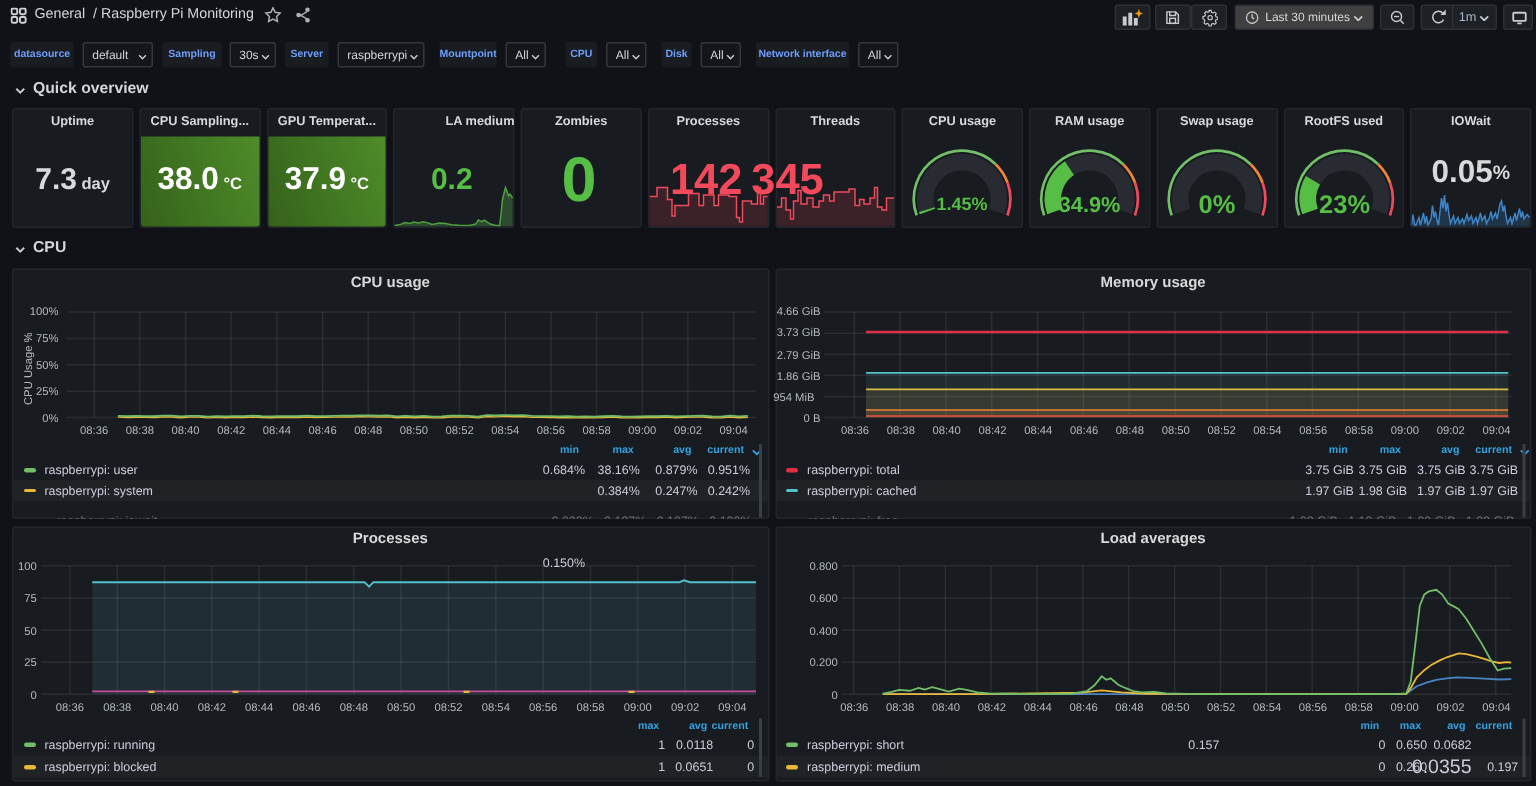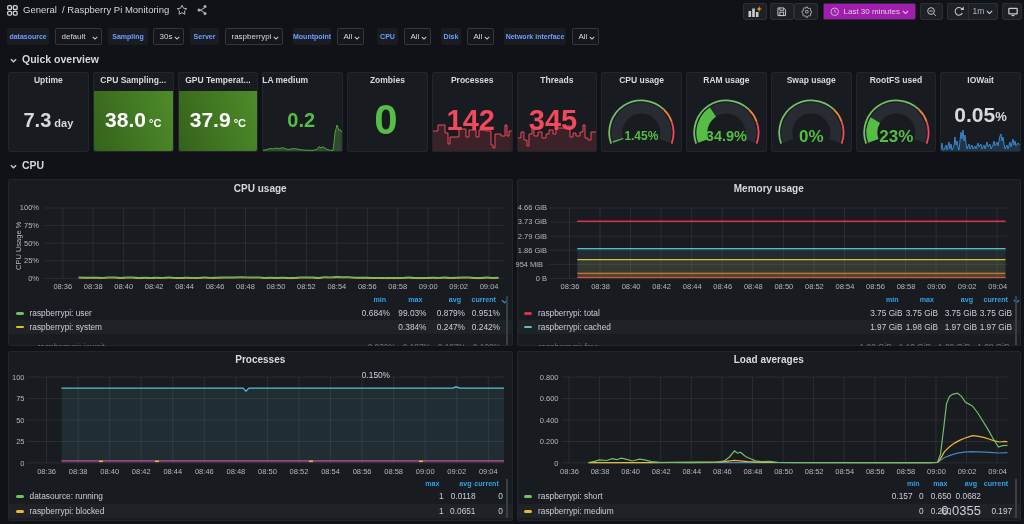--- a/index.html
+++ b/index.html
@@ -34,21 +34,21 @@
       <path d="M8 4v5h8V4"></path>
       <rect x="8" y="13" width="8" height="7"></rect>
     </svg>
   </div>
 <div style="position:absolute;left:794px;top:2.5px;width:23.7px;height:17.5px;background:#1d2025;border:1px solid #2c2f36;border-radius:2px;box-sizing:border-box">
     <svg style="position:absolute;left:5.5px;top:2.5px" width="11.5" height="11.5" viewBox="0 0 24 24" fill="#c8cad0">
 <path d="M12 8.2a3.8 3.8 0 100 7.6 3.8 3.8 0 000-7.6zm0 6a2.2 2.2 0 110-4.4 2.2 2.2 0 010 4.4z"></path>
 <path d="M10.5 2h3l.5 2.6 2 .9 2.4-1.2 2.1 2.1-1.2 2.4.9 2 2.6.5v3l-2.6.5-.9 2 1.2 2.4-2.1 2.1-2.4-1.2-2 .9-.5 2.6h-3l-.5-2.6-2-.9-2.4 1.2-2.1-2.1 1.2-2.4-.9-2L2 13.5v-3l2.6-.5.9-2-1.2-2.4 2.1-2.1 2.4 1.2 2-.9z" fill="none" stroke="#c8cad0" stroke-width="1.6"></path>
     </svg>
   </div>
-<div style="position:absolute;left:823px;top:2.5px;width:93px;height:17.5px;background:#a21caf;border:1px solid #2c2f36;border-radius:2px;box-sizing:border-box">
+<div style="position:absolute;left:823px;top:2.5px;width:93px;height:17.5px;background:#404040;border:1px solid #2c2f36;border-radius:2px;box-sizing:border-box">
     <svg style="position:absolute;left:6px;top:3.5px" width="9.5" height="9.5" viewBox="0 0 24 24" fill="none" stroke="#c8cad0" stroke-width="2.2">
 <circle cx="12" cy="12" r="9.5"></circle>
       <path d="M12 6.5V12l3.5 2"></path>
     </svg>
 <span style="position:absolute;left:19.5px;top:0;line-height:15.5px;font-size:8px;color:#d5d6da;font-weight:500">Last 30 minutes</span>
 <svg style="position:absolute;right:6px;top:6px" width="7" height="4.5" viewBox="0 0 8 5" fill="none" stroke="#c8cad0" stroke-width="1.4">
       <path d="M1 1l3 3 3-3"></path>
     </svg>
   </div>
 <div style="position:absolute;left:920px;top:2.5px;width:23px;height:17.5px;background:#1d2025;border:1px solid #2c2f36;border-radius:2px;box-sizing:border-box">
@@ -119,21 +119,21 @@
 <div style="position:absolute;left:431.8px;top:72.4px;width:80.8px;height:80px;background:#181b1f;border:1px solid #22252b;border-radius:2px;box-sizing:border-box"></div>
 <div style="position:absolute;left:516.5px;top:72.4px;width:80.8px;height:80px;background:#181b1f;border:1px solid #22252b;border-radius:2px;box-sizing:border-box"></div>
 <div style="position:absolute;left:601.2px;top:72.4px;width:80.8px;height:80px;background:#181b1f;border:1px solid #22252b;border-radius:2px;box-sizing:border-box"></div>
 <div style="position:absolute;left:686.0px;top:72.4px;width:80.8px;height:80px;background:#181b1f;border:1px solid #22252b;border-radius:2px;box-sizing:border-box"></div>
 <div style="position:absolute;left:770.8px;top:72.4px;width:80.8px;height:80px;background:#181b1f;border:1px solid #22252b;border-radius:2px;box-sizing:border-box"></div>
 <div style="position:absolute;left:855.5px;top:72.4px;width:80.8px;height:80px;background:#181b1f;border:1px solid #22252b;border-radius:2px;box-sizing:border-box"></div>
 <div style="position:absolute;left:940.2px;top:72.4px;width:80.8px;height:80px;background:#181b1f;border:1px solid #22252b;border-radius:2px;box-sizing:border-box"></div>
 <div style="position:absolute;left:8.0px;top:75.4px;width:80.8px;text-align:center;font-size:8.5px;font-weight:600;color:#d8d9da;white-space:nowrap;overflow:hidden">Uptime</div>
 <div style="position:absolute;left:92.8px;top:75.4px;width:80.8px;text-align:center;font-size:8.5px;font-weight:600;color:#d8d9da;white-space:nowrap;overflow:hidden">CPU Sampling...</div>
 <div style="position:absolute;left:177.5px;top:75.4px;width:80.8px;text-align:center;font-size:8.5px;font-weight:600;color:#d8d9da;white-space:nowrap;overflow:hidden">GPU Temperat...</div>
-<div style="position:absolute;left:262.2px;top:75.4px;width:80.8px;text-align:left;font-size:8.5px;font-weight:600;color:#d8d9da;white-space:nowrap;overflow:hidden">LA medium</div>
+<div style="position:absolute;left:262.2px;top:75.4px;width:80.8px;text-align:right;font-size:8.5px;font-weight:600;color:#d8d9da;white-space:nowrap;overflow:hidden">LA medium</div>
 <div style="position:absolute;left:347.0px;top:75.4px;width:80.8px;text-align:center;font-size:8.5px;font-weight:600;color:#d8d9da;white-space:nowrap;overflow:hidden">Zombies</div>
 <div style="position:absolute;left:431.8px;top:75.4px;width:80.8px;text-align:center;font-size:8.5px;font-weight:600;color:#d8d9da;white-space:nowrap;overflow:hidden">Processes</div>
 <div style="position:absolute;left:516.5px;top:75.4px;width:80.8px;text-align:center;font-size:8.5px;font-weight:600;color:#d8d9da;white-space:nowrap;overflow:hidden">Threads</div>
 <div style="position:absolute;left:601.2px;top:75.4px;width:80.8px;text-align:center;font-size:8.5px;font-weight:600;color:#d8d9da;white-space:nowrap;overflow:hidden">CPU usage</div>
 <div style="position:absolute;left:686.0px;top:75.4px;width:80.8px;text-align:center;font-size:8.5px;font-weight:600;color:#d8d9da;white-space:nowrap;overflow:hidden">RAM usage</div>
 <div style="position:absolute;left:770.8px;top:75.4px;width:80.8px;text-align:center;font-size:8.5px;font-weight:600;color:#d8d9da;white-space:nowrap;overflow:hidden">Swap usage</div>
 <div style="position:absolute;left:855.5px;top:75.4px;width:80.8px;text-align:center;font-size:8.5px;font-weight:600;color:#d8d9da;white-space:nowrap;overflow:hidden">RootFS used</div>
 <div style="position:absolute;left:940.2px;top:75.4px;width:80.8px;text-align:center;font-size:8.5px;font-weight:600;color:#d8d9da;white-space:nowrap;overflow:hidden">IOWait</div>
 <div style="position:absolute;left:93.8px;top:90.9px;width:78.8px;height:60.5px;background:linear-gradient(70deg,#35621b,#4e8c29);border-radius:0 0 2px 2px"></div>
 <div style="position:absolute;left:178.5px;top:90.9px;width:78.8px;height:60.5px;background:linear-gradient(70deg,#35621b,#4e8c29);border-radius:0 0 2px 2px"></div>
@@ -142,21 +142,21 @@
 <div style="position:absolute;left:92.8px;top:105.28px;width:80.8px;text-align:center;white-space:nowrap;line-height:30.24px">
 <span style="font-size:21px;font-weight:700;color:#ffffff">38.0</span><span style="font-size:11px;font-weight:700;color:#ffffff;vertical-align:0">&nbsp;°C</span></div>
 <div style="position:absolute;left:177.5px;top:105.28px;width:80.8px;text-align:center;white-space:nowrap;line-height:30.24px">
 <span style="font-size:21px;font-weight:700;color:#ffffff">37.9</span><span style="font-size:11px;font-weight:700;color:#ffffff;vertical-align:0">&nbsp;°C</span></div>
 <div style="position:absolute;left:262.2px;top:98.80000000000001px;width:80.8px;text-align:center;white-space:nowrap;line-height:43.199999999999996px">
 <span style="font-size:20px;font-weight:700;color:#56bd45">0.2</span><span style="font-size:10px;font-weight:700;color:#56bd45;vertical-align:0">&nbsp;</span></div>
 <div style="position:absolute;left:347.0px;top:90.16000000000001px;width:80.8px;text-align:center;white-space:nowrap;line-height:60.48px">
 <span style="font-size:42px;font-weight:700;color:#56bd45">0</span><span style="font-size:10px;font-weight:700;color:#56bd45;vertical-align:0">&nbsp;</span></div>
 <div style="position:absolute;left:431.8px;top:99.52000000000001px;width:80.8px;text-align:center;white-space:nowrap;line-height:41.76px">
 <span style="font-size:29px;font-weight:700;color:#f2495c">142</span><span style="font-size:10px;font-weight:700;color:#f2495c;vertical-align:0">&nbsp;</span></div>
-<div style="position:absolute;left:514px;top:99.52000000000001px;width:80.8px;text-align:center;white-space:nowrap;line-height:41.76px">
+<div style="position:absolute;left:486px;top:99.52000000000001px;width:80.8px;text-align:center;white-space:nowrap;line-height:41.76px">
 <span style="font-size:29px;font-weight:700;color:#f2495c">345</span><span style="font-size:10px;font-weight:700;color:#f2495c;vertical-align:0">&nbsp;</span></div>
 <div style="position:absolute;left:940.2px;top:100.28px;width:80.8px;text-align:center;white-space:nowrap;line-height:30.24px">
 <span style="font-size:21px;font-weight:700;color:#d8d9da">0.05</span><span style="font-size:13px;font-weight:700;color:#d8d9da;vertical-align:1.5px">%</span></div>
 <svg style="position:absolute;left:263.2px;top:123.4px" width="78.8" height="28" viewBox="0 0 78.8 28">
     <path d="M0.0 27.3 L4.0 26.6 L7.0 25.4 L10.0 26.0 L13.0 25.0 L16.0 25.6 L19.0 24.8 L22.0 25.4 L25.0 26.6 L30.0 25.6 L34.0 26.0 L38.0 26.8 L43.0 27.2 L50.0 27.4 L54.0 26.4 L56.0 23.6 L58.0 24.8 L60.0 23.8 L62.0 25.2 L64.0 26.4 L67.0 27.2 L70.0 27.5 L71.0 20.0 L72.0 10.0 L74.0 2.0 L75.0 4.5 L76.0 7.5 L77.0 6.5 L78.8 9.0 L78.75 28 L0 28 Z" fill="rgba(86,166,75,0.35)"></path>
     <path d="M0.0 27.3 L4.0 26.6 L7.0 25.4 L10.0 26.0 L13.0 25.0 L16.0 25.6 L19.0 24.8 L22.0 25.4 L25.0 26.6 L30.0 25.6 L34.0 26.0 L38.0 26.8 L43.0 27.2 L50.0 27.4 L54.0 26.4 L56.0 23.6 L58.0 24.8 L60.0 23.8 L62.0 25.2 L64.0 26.4 L67.0 27.2 L70.0 27.5 L71.0 20.0 L72.0 10.0 L74.0 2.0 L75.0 4.5 L76.0 7.5 L77.0 6.5 L78.8 9.0" stroke="#4fa03e" stroke-width="1" fill="none"></path>
   </svg>
 <svg style="position:absolute;left:432.8px;top:122.4px" width="78.8" height="29" viewBox="0 0 78.8 29">
     <path d="M0.0 9.0 L5.0 9.0 L5.0 3.0 L12.0 3.0 L12.0 11.0 L15.0 11.0 L15.0 22.0 L17.0 22.0 L17.0 15.0 L26.0 15.0 L26.0 7.0 L33.0 7.0 L33.0 15.0 L36.0 15.0 L36.0 8.0 L43.0 8.0 L43.0 15.0 L46.0 15.0 L46.0 8.0 L53.0 8.0 L53.0 9.0 L58.0 9.0 L58.0 23.0 L60.0 23.0 L60.0 26.0 L62.0 26.0 L62.0 12.0 L68.0 12.0 L68.0 14.0 L72.0 14.0 L72.0 3.0 L74.0 3.0 L74.0 14.0 L76.0 14.0 L76.0 9.0 L78.8 9.0 L78.75 29 L0 29 Z" fill="rgba(242,73,92,0.16)"></path>
     <path d="M0.0 9.0 L5.0 9.0 L5.0 3.0 L12.0 3.0 L12.0 11.0 L15.0 11.0 L15.0 22.0 L17.0 22.0 L17.0 15.0 L26.0 15.0 L26.0 7.0 L33.0 7.0 L33.0 15.0 L36.0 15.0 L36.0 8.0 L43.0 8.0 L43.0 15.0 L46.0 15.0 L46.0 8.0 L53.0 8.0 L53.0 9.0 L58.0 9.0 L58.0 23.0 L60.0 23.0 L60.0 26.0 L62.0 26.0 L62.0 12.0 L68.0 12.0 L68.0 14.0 L72.0 14.0 L72.0 3.0 L74.0 3.0 L74.0 14.0 L76.0 14.0 L76.0 9.0 L78.8 9.0" stroke="#f2495c" stroke-width="1" fill="none"></path>
@@ -310,21 +310,21 @@
 <div style="position:absolute;left:166px;top:295.175px;width:220px;height:10.649999999999999px;line-height:10.649999999999999px;font-size:7.1px;color:#33a2e5;font-weight:700;text-align:right;white-space:nowrap;">min</div>
 <div style="position:absolute;left:202.5px;top:295.175px;width:220px;height:10.649999999999999px;line-height:10.649999999999999px;font-size:7.1px;color:#33a2e5;font-weight:700;text-align:right;white-space:nowrap;">max</div>
 <div style="position:absolute;left:241px;top:295.175px;width:220px;height:10.649999999999999px;line-height:10.649999999999999px;font-size:7.1px;color:#33a2e5;font-weight:700;text-align:right;white-space:nowrap;">avg</div>
 <div style="position:absolute;left:276px;top:295.175px;width:220px;height:10.649999999999999px;line-height:10.649999999999999px;font-size:7.1px;color:#33a2e5;font-weight:700;text-align:right;white-space:nowrap;">current</div>
 <svg style="position:absolute;left:500.5px;top:298.5px" width="7" height="5" viewBox="0 0 8 5" fill="none" stroke="#33a2e5" stroke-width="1.3">
     <path d="M1 1l3 3 3-3"></path>
   </svg>
 <div style="position:absolute;left:16px;top:312.1px;width:8px;height:2.6px;border-radius:1.5px;background:#73bf69"></div>
 <div style="position:absolute;left:29.6px;top:307.075px;width:200px;height:12.450000000000001px;line-height:12.450000000000001px;font-size:8.3px;color:#ccccdc;font-weight:400;text-align:left;white-space:nowrap;">raspberrypi: user</div>
 <div style="position:absolute;left:170px;top:307.075px;width:220px;height:12.450000000000001px;line-height:12.450000000000001px;font-size:8.3px;color:#ccccdc;font-weight:400;text-align:right;white-space:nowrap;">0.684%</div>
-<div style="position:absolute;left:206.5px;top:307.075px;width:220px;height:12.450000000000001px;line-height:12.450000000000001px;font-size:8.3px;color:#ccccdc;font-weight:400;text-align:right;white-space:nowrap;">99.03%</div>
+<div style="position:absolute;left:206.5px;top:307.075px;width:220px;height:12.450000000000001px;line-height:12.450000000000001px;font-size:8.3px;color:#ccccdc;font-weight:400;text-align:right;white-space:nowrap;">38.16%</div>
 <div style="position:absolute;left:245px;top:307.075px;width:220px;height:12.450000000000001px;line-height:12.450000000000001px;font-size:8.3px;color:#ccccdc;font-weight:400;text-align:right;white-space:nowrap;">0.879%</div>
 <div style="position:absolute;left:280px;top:307.075px;width:220px;height:12.450000000000001px;line-height:12.450000000000001px;font-size:8.3px;color:#ccccdc;font-weight:400;text-align:right;white-space:nowrap;">0.951%</div>
 <div style="position:absolute;left:9px;top:319.8px;width:502.5px;height:14px;background:rgba(255,255,255,0.035)"></div>
 <div style="position:absolute;left:16px;top:325.6px;width:8px;height:2.6px;border-radius:1.5px;background:#eab839"></div>
 <div style="position:absolute;left:29.6px;top:320.575px;width:200px;height:12.450000000000001px;line-height:12.450000000000001px;font-size:8.3px;color:#ccccdc;font-weight:400;text-align:left;white-space:nowrap;">raspberrypi: system</div>
 <div style="position:absolute;left:170px;top:320.575px;width:220px;height:12.450000000000001px;line-height:12.450000000000001px;font-size:8.3px;color:#ccccdc;font-weight:400;text-align:right;white-space:nowrap;margin-top:48px;">0.150%</div>
 <div style="position:absolute;left:206.5px;top:320.575px;width:220px;height:12.450000000000001px;line-height:12.450000000000001px;font-size:8.3px;color:#ccccdc;font-weight:400;text-align:right;white-space:nowrap;">0.384%</div>
 <div style="position:absolute;left:245px;top:320.575px;width:220px;height:12.450000000000001px;line-height:12.450000000000001px;font-size:8.3px;color:#ccccdc;font-weight:400;text-align:right;white-space:nowrap;">0.247%</div>
 <div style="position:absolute;left:280px;top:320.575px;width:220px;height:12.450000000000001px;line-height:12.450000000000001px;font-size:8.3px;color:#ccccdc;font-weight:400;text-align:right;white-space:nowrap;">0.242%</div>
 <div style="position:absolute;left:9px;top:336px;width:502.5px;height:9.5px;overflow:hidden">
@@ -401,21 +401,21 @@
 <div style="position:absolute;left:312.55px;top:465.875px;width:36px;height:11.25px;line-height:11.25px;font-size:7.5px;color:#b4b8be;font-weight:400;text-align:center;white-space:nowrap;">08:54</div>
 <div style="position:absolute;left:344.1px;top:465.875px;width:36px;height:11.25px;line-height:11.25px;font-size:7.5px;color:#b4b8be;font-weight:400;text-align:center;white-space:nowrap;">08:56</div>
 <div style="position:absolute;left:375.65000000000003px;top:465.875px;width:36px;height:11.25px;line-height:11.25px;font-size:7.5px;color:#b4b8be;font-weight:400;text-align:center;white-space:nowrap;">08:58</div>
 <div style="position:absolute;left:407.20000000000005px;top:465.875px;width:36px;height:11.25px;line-height:11.25px;font-size:7.5px;color:#b4b8be;font-weight:400;text-align:center;white-space:nowrap;">09:00</div>
 <div style="position:absolute;left:438.75000000000006px;top:465.875px;width:36px;height:11.25px;line-height:11.25px;font-size:7.5px;color:#b4b8be;font-weight:400;text-align:center;white-space:nowrap;">09:02</div>
 <div style="position:absolute;left:470.3px;top:465.875px;width:36px;height:11.25px;line-height:11.25px;font-size:7.5px;color:#b4b8be;font-weight:400;text-align:center;white-space:nowrap;">09:04</div>
 <div style="position:absolute;left:219.5px;top:478.975px;width:220px;height:10.649999999999999px;line-height:10.649999999999999px;font-size:7.1px;color:#33a2e5;font-weight:700;text-align:right;white-space:nowrap;">max</div>
 <div style="position:absolute;left:251.5px;top:478.975px;width:220px;height:10.649999999999999px;line-height:10.649999999999999px;font-size:7.1px;color:#33a2e5;font-weight:700;text-align:right;white-space:nowrap;">avg</div>
 <div style="position:absolute;left:278.8px;top:478.975px;width:220px;height:10.649999999999999px;line-height:10.649999999999999px;font-size:7.1px;color:#33a2e5;font-weight:700;text-align:right;white-space:nowrap;">current</div>
 <div style="position:absolute;left:16px;top:495.1px;width:8px;height:2.6px;border-radius:1.5px;background:#73bf69"></div>
-<div style="position:absolute;left:29.6px;top:490.075px;width:200px;height:12.450000000000001px;line-height:12.450000000000001px;font-size:8.3px;color:#ccccdc;font-weight:400;text-align:left;white-space:nowrap;">datasource: running</div>
+<div style="position:absolute;left:29.6px;top:490.075px;width:200px;height:12.450000000000001px;line-height:12.450000000000001px;font-size:8.3px;color:#ccccdc;font-weight:400;text-align:left;white-space:nowrap;">raspberrypi: running</div>
 <div style="position:absolute;left:223.5px;top:490.075px;width:220px;height:12.450000000000001px;line-height:12.450000000000001px;font-size:8.3px;color:#ccccdc;font-weight:400;text-align:right;white-space:nowrap;">1</div>
 <div style="position:absolute;left:255.5px;top:490.075px;width:220px;height:12.450000000000001px;line-height:12.450000000000001px;font-size:8.3px;color:#ccccdc;font-weight:400;text-align:right;white-space:nowrap;">0.0118</div>
 <div style="position:absolute;left:282.8px;top:490.075px;width:220px;height:12.450000000000001px;line-height:12.450000000000001px;font-size:8.3px;color:#ccccdc;font-weight:400;text-align:right;white-space:nowrap;">0</div>
 <div style="position:absolute;left:9px;top:504.2px;width:502.5px;height:14px;background:rgba(255,255,255,0.035)"></div>
 <div style="position:absolute;left:16px;top:510.0px;width:8px;height:2.6px;border-radius:1.5px;background:#eab839"></div>
 <div style="position:absolute;left:29.6px;top:504.97499999999997px;width:200px;height:12.450000000000001px;line-height:12.450000000000001px;font-size:8.3px;color:#ccccdc;font-weight:400;text-align:left;white-space:nowrap;">raspberrypi: blocked</div>
 <div style="position:absolute;left:223.5px;top:504.97499999999997px;width:220px;height:12.450000000000001px;line-height:12.450000000000001px;font-size:8.3px;color:#ccccdc;font-weight:400;text-align:right;white-space:nowrap;">1</div>
 <div style="position:absolute;left:255.5px;top:504.97499999999997px;width:220px;height:12.450000000000001px;line-height:12.450000000000001px;font-size:8.3px;color:#ccccdc;font-weight:400;text-align:right;white-space:nowrap;">0.0651</div>
 <div style="position:absolute;left:282.8px;top:504.97499999999997px;width:220px;height:12.450000000000001px;line-height:12.450000000000001px;font-size:8.3px;color:#ccccdc;font-weight:400;text-align:right;white-space:nowrap;">0</div>
 <svg style="position:absolute;left:516px;top:350px" width="505" height="167" viewBox="0 0 505 167">
@@ -465,21 +465,21 @@
 <div style="position:absolute;left:979.62px;top:465.875px;width:36px;height:11.25px;line-height:11.25px;font-size:7.5px;color:#b4b8be;font-weight:400;text-align:center;white-space:nowrap;">09:04</div>
 <div style="position:absolute;left:699.6px;top:478.975px;width:220px;height:10.649999999999999px;line-height:10.649999999999999px;font-size:7.1px;color:#33a2e5;font-weight:700;text-align:right;white-space:nowrap;">min</div>
 <div style="position:absolute;left:727.4px;top:478.975px;width:220px;height:10.649999999999999px;line-height:10.649999999999999px;font-size:7.1px;color:#33a2e5;font-weight:700;text-align:right;white-space:nowrap;">max</div>
 <div style="position:absolute;left:757px;top:478.975px;width:220px;height:10.649999999999999px;line-height:10.649999999999999px;font-size:7.1px;color:#33a2e5;font-weight:700;text-align:right;white-space:nowrap;">avg</div>
 <div style="position:absolute;left:788.2px;top:478.975px;width:220px;height:10.649999999999999px;line-height:10.649999999999999px;font-size:7.1px;color:#33a2e5;font-weight:700;text-align:right;white-space:nowrap;">current</div>
 <div style="position:absolute;left:524.4px;top:495.1px;width:8px;height:2.6px;border-radius:1.5px;background:#73bf69"></div>
 <div style="position:absolute;left:538.0px;top:490.075px;width:200px;height:12.450000000000001px;line-height:12.450000000000001px;font-size:8.3px;color:#ccccdc;font-weight:400;text-align:left;white-space:nowrap;">raspberrypi: short</div>
 <div style="position:absolute;left:703.6px;top:490.075px;width:220px;height:12.450000000000001px;line-height:12.450000000000001px;font-size:8.3px;color:#ccccdc;font-weight:400;text-align:right;white-space:nowrap;">0</div>
 <div style="position:absolute;left:731.4px;top:490.075px;width:220px;height:12.450000000000001px;line-height:12.450000000000001px;font-size:8.3px;color:#ccccdc;font-weight:400;text-align:right;white-space:nowrap;">0.650</div>
 <div style="position:absolute;left:761px;top:490.075px;width:220px;height:12.450000000000001px;line-height:12.450000000000001px;font-size:8.3px;color:#ccccdc;font-weight:400;text-align:right;white-space:nowrap;">0.0682</div>
-<div style="position:absolute;left:792.2px;top:490.075px;width:220px;height:12.450000000000001px;line-height:12.450000000000001px;font-size:8.3px;color:#ccccdc;font-weight:400;text-align:center;white-space:nowrap;">0.157</div>
+<div style="position:absolute;left:792.2px;top:490.075px;width:220px;height:12.450000000000001px;line-height:12.450000000000001px;font-size:8.3px;color:#ccccdc;font-weight:400;text-align:left;white-space:nowrap;">0.157</div>
 <div style="position:absolute;left:517.5px;top:504.2px;width:502.5px;height:14px;background:rgba(255,255,255,0.035)"></div>
 <div style="position:absolute;left:524.4px;top:510.0px;width:8px;height:2.6px;border-radius:1.5px;background:#eab839"></div>
 <div style="position:absolute;left:538.0px;top:504.97499999999997px;width:200px;height:12.450000000000001px;line-height:12.450000000000001px;font-size:8.3px;color:#ccccdc;font-weight:400;text-align:left;white-space:nowrap;">raspberrypi: medium</div>
 <div style="position:absolute;left:703.6px;top:504.97499999999997px;width:220px;height:12.450000000000001px;line-height:12.450000000000001px;font-size:8.3px;color:#ccccdc;font-weight:400;text-align:right;white-space:nowrap;">0</div>
 <div style="position:absolute;left:731.4px;top:504.97499999999997px;width:220px;height:12.450000000000001px;line-height:12.450000000000001px;font-size:8.3px;color:#ccccdc;font-weight:400;text-align:right;white-space:nowrap;">0.260</div>
 <div style="position:absolute;left:761px;top:504.97499999999997px;width:220px;height:12.450000000000001px;line-height:12.450000000000001px;font-size:13px;color:#ccccdc;font-weight:400;text-align:right;white-space:nowrap;">0.0355</div>
 <div style="position:absolute;left:792.2px;top:504.97499999999997px;width:220px;height:12.450000000000001px;line-height:12.450000000000001px;font-size:8.3px;color:#ccccdc;font-weight:400;text-align:right;white-space:nowrap;">0.197</div>
 <div style="position:absolute;left:506.3px;top:296px;width:1.6px;height:49px;background:#3a3e45"></div>
 <div style="position:absolute;left:1015px;top:296px;width:1.6px;height:49px;background:#3a3e45"></div>
 <div style="position:absolute;left:506.3px;top:479px;width:1.6px;height:38.5px;background:#3a3e45"></div>

